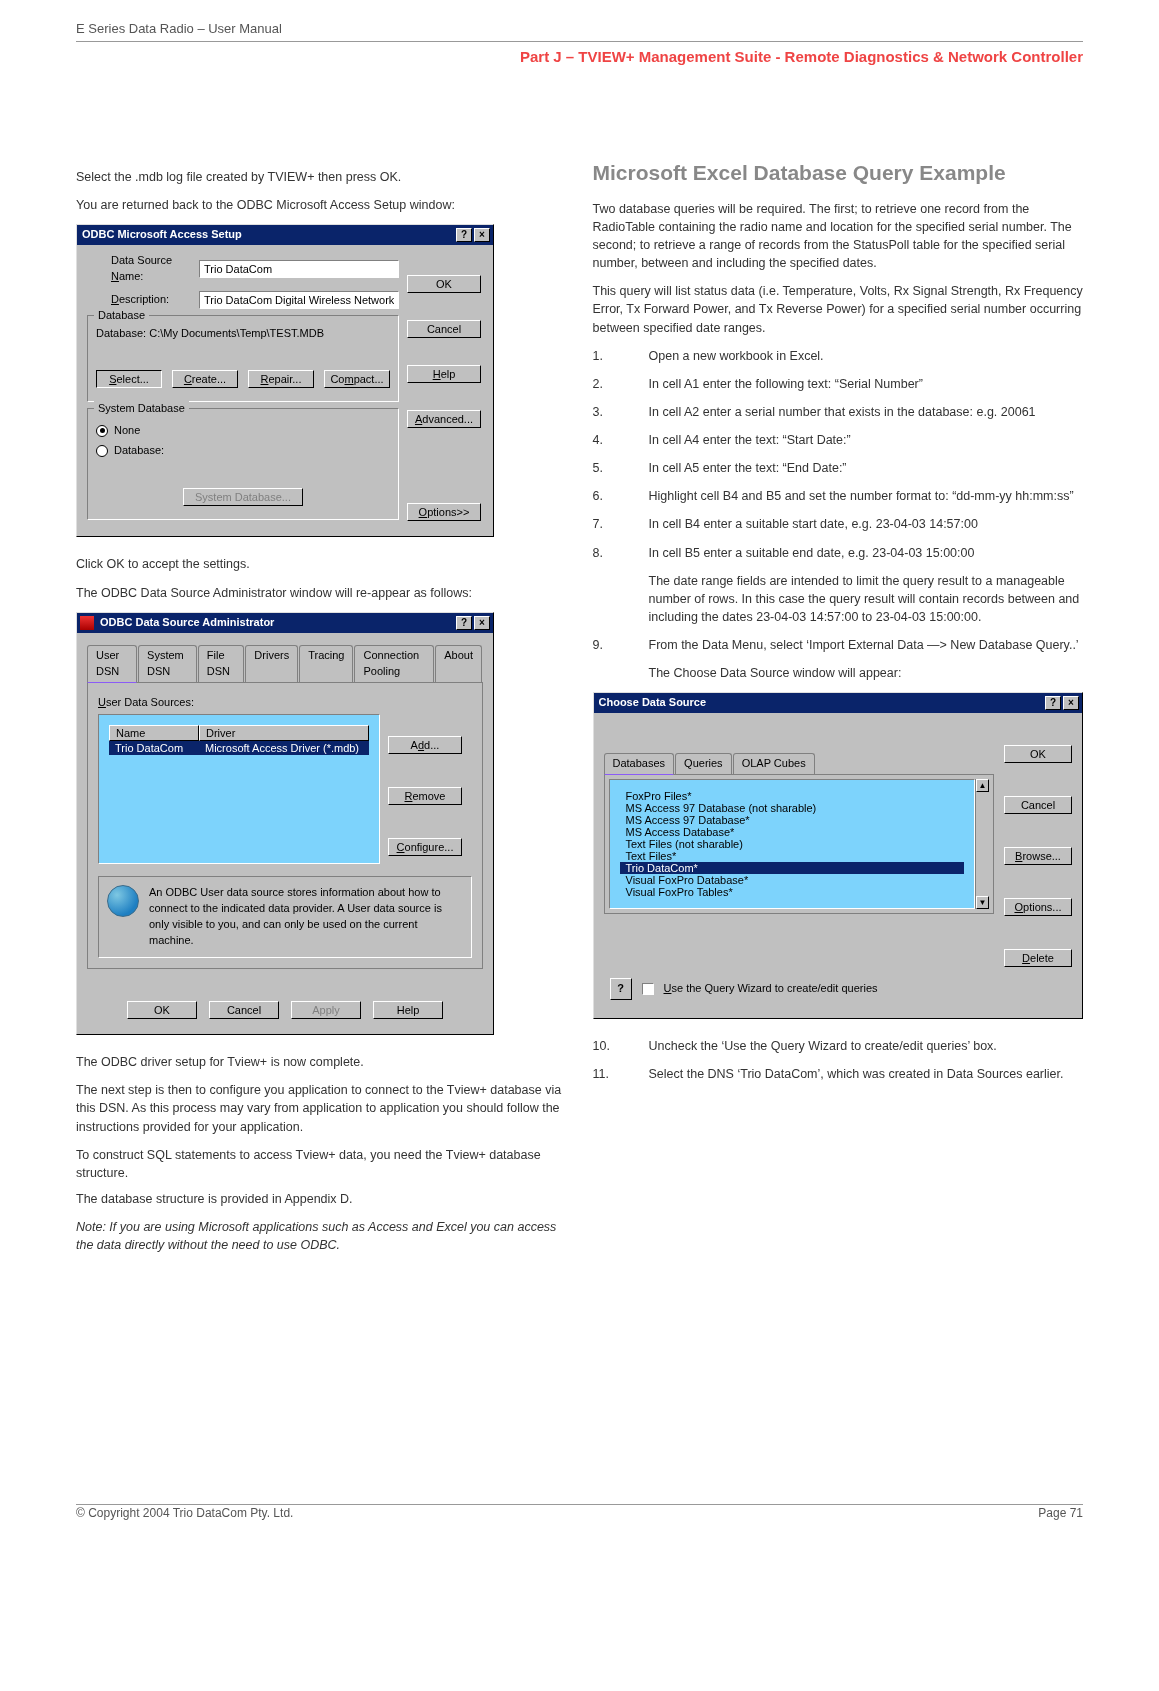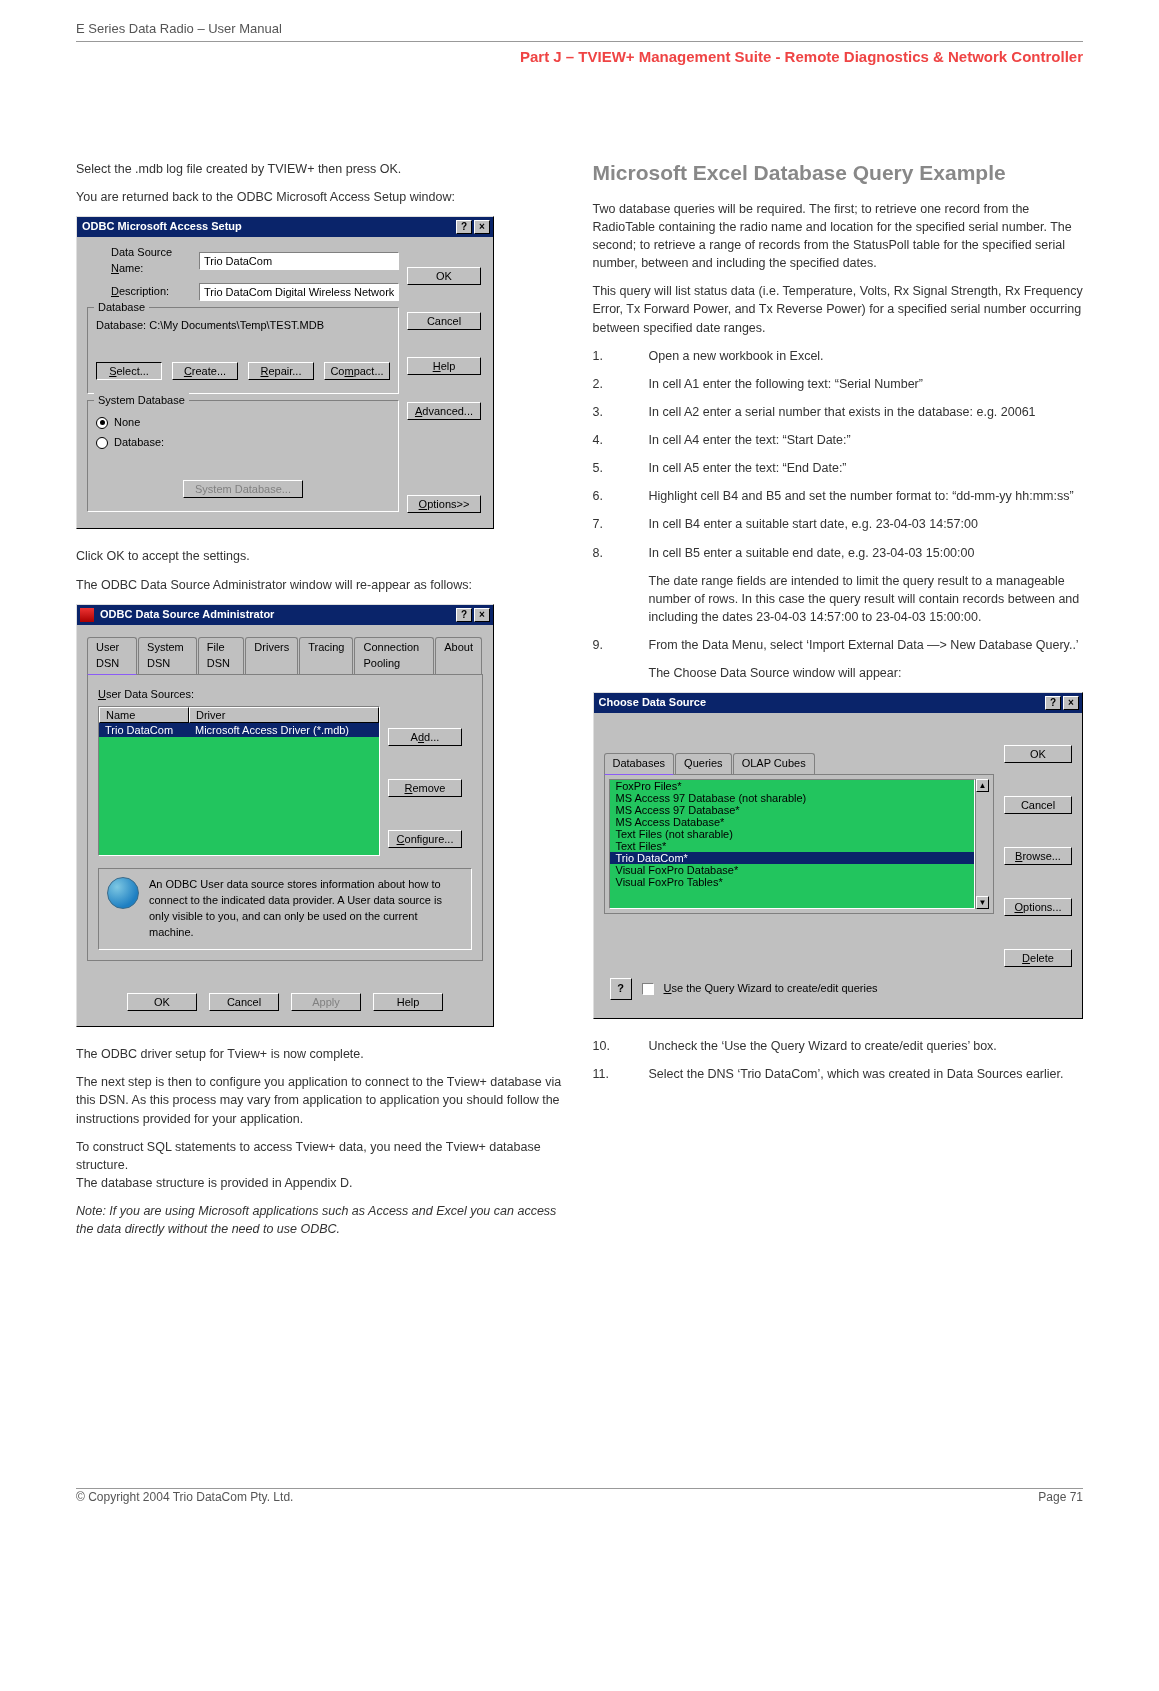--- a/index.html
+++ b/index.html
@@ -30,21 +30,21 @@
     color: #ef4444;
     margin: 4px 76px 92px 76px;
     font-size: 15px;
   }
   .cols {
     display: flex;
     gap: 26px;
     margin: 0 76px;
   }
   .col { flex: 1 1 50%; }
-  .body-text { margin: 0 0 10px 0; }
+  .body-text { margin: 8px 0 10px 0; }
   ol.steps { list-style: none; padding: 0; margin: 0; }
   ol.steps li { display: flex; margin: 0 0 10px 0; }
   ol.steps li .num { width: 56px; flex: 0 0 56px; }
   ol.steps li .txt { flex: 1 1 auto; }
   .note { font-style: italic; }
   h2.excel {
     font-weight: bold;
     color: #888;
     font-size: 21px;
     margin: 0 0 14px 0;
@@ -146,25 +146,25 @@
     margin-right: 1px;
     position: relative;
   }
   .tab.active { background: #c0c0c0; border-bottom: 1px solid #8b5cf6; margin-bottom: -1px; }
   .tabpanel {
     background: #c0c0c0;
     border: 1px solid #808080; border-top: none;
     padding: 12px 10px 10px 10px;
   }
   .listbox {
-    background: #22c55e;
+    background: #7dd3fc;
     border: 1px solid #808080;
     border-right-color: #fff; border-bottom-color: #fff;
     height: 150px;
-    padding: 0;
+    padding: 10px;
     overflow: auto;
     font: 11px Tahoma, sans-serif;
   }
   .listhead { display: flex; }
   .listhead .cell {
     background: #c0c0c0;
     border: 1px solid #000;
     border-top-color: #fff; border-left-color: #fff;
     padding: 1px 6px;
     font: 11px Tahoma, sans-serif;

